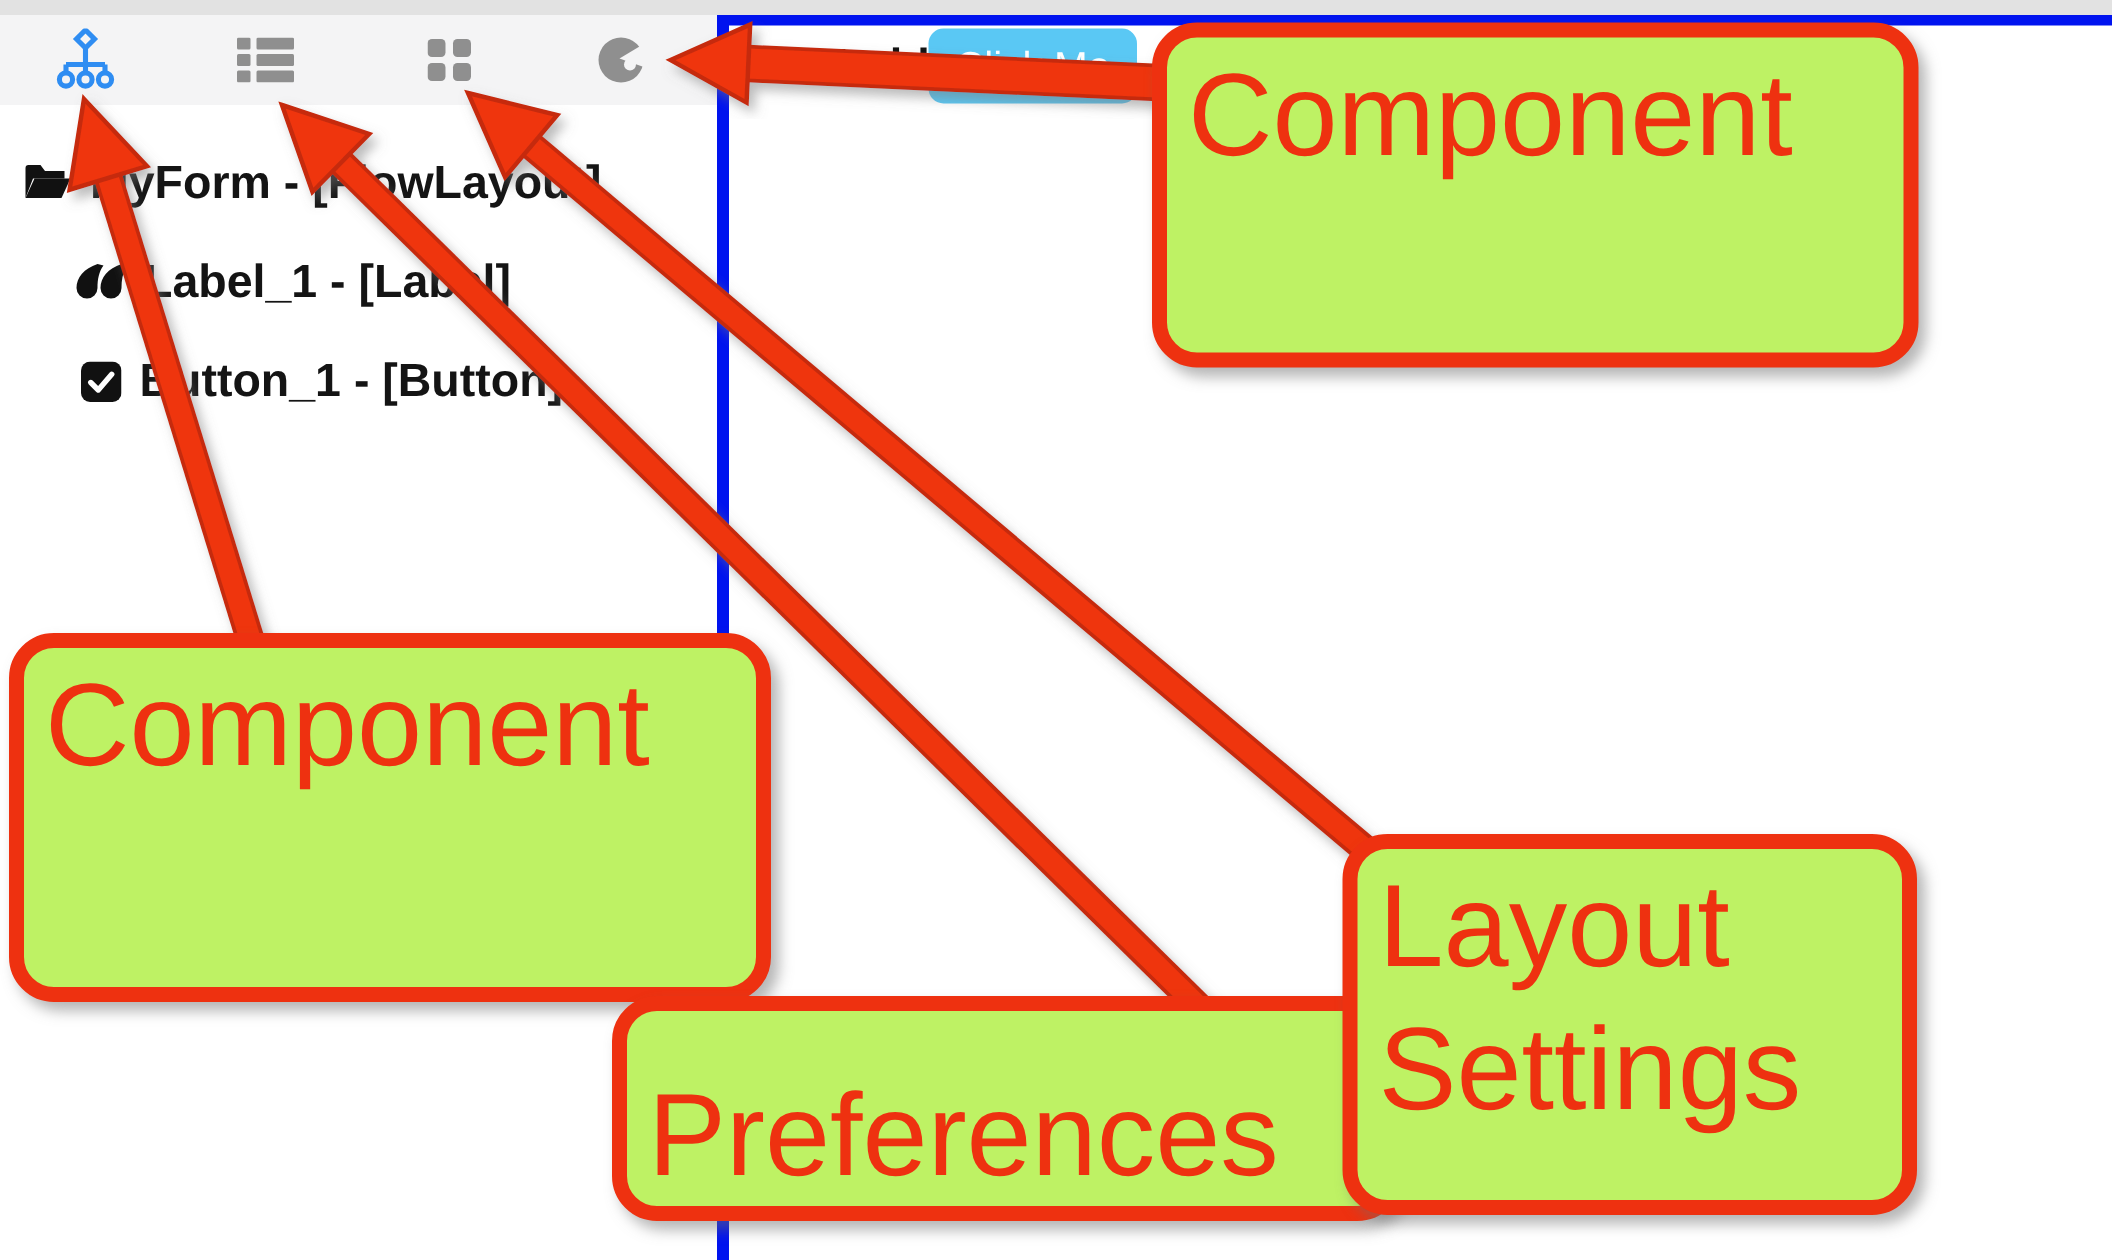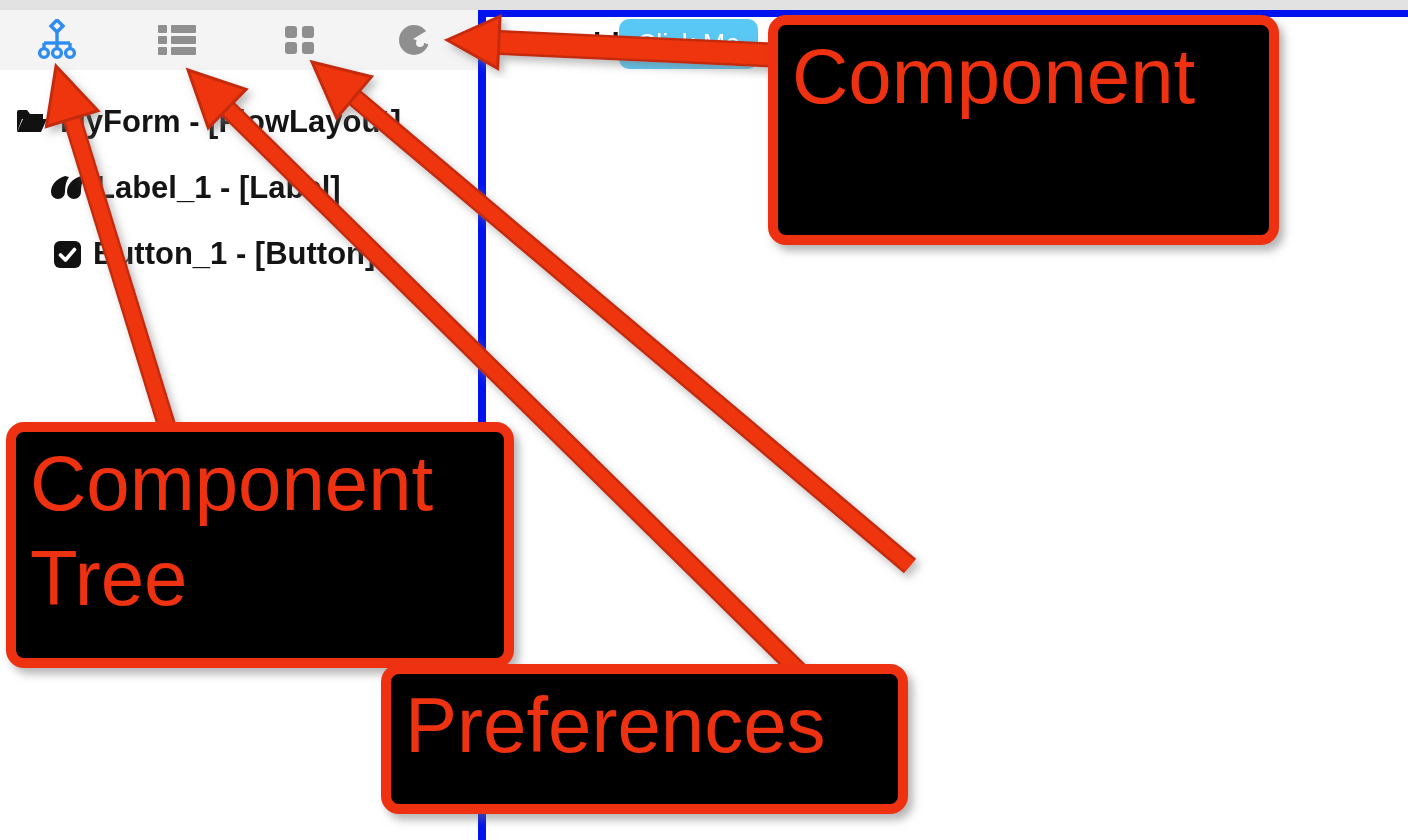--- a/index.html
+++ b/index.html
@@ -20,25 +20,25 @@
   .ticon{display:inline-flex;align-items:center;}
 
   
   .blue-top{left:478px;top:10px;width:930px;height:7px;background:#0013ef;}
   .blue-left{left:478px;top:10px;width:8px;height:830px;background:#0013ef;}
   .hi-label{left:497px;top:22px;height:44px;line-height:44px;font-size:30px;font-weight:bold;color:#111;}
   .click-btn{left:619px;top:19px;width:139px;height:50px;background:#5ac8f4;border:none;border-radius:10px;
              color:#fff;font-size:27px;font-family:inherit;cursor:pointer;}
 
   
-  .callout{border:10px solid #ee3110;border-radius:18px;background:#000000;color:#ee3110;
+  .callout{border:10px solid #ee3110;border-radius:30px;background:#bef264;color:#ee3110;
            box-shadow:5px 6px 9px rgba(110,110,110,.5);
            font-size:78px;line-height:95px;padding:4px 8px 0 14px;white-space:nowrap;}
   .callout div{white-space:nowrap;}
-  .callout.single{display:flex;align-items:flex-start;}
+  .callout.single{display:flex;align-items:flex-end;margin-left:27px;}
   .co-palette{left:768px;top:15px;width:469px;height:206px;}
   .co-tree{left:6px;top:422px;width:466px;height:222px;}
   .co-prefs{left:381px;top:664px;width:485px;height:126px;}
   .co-layout{left:895px;top:556px;width:341px;height:230px;}
 
   .arrows{left:0;top:0;width:1408px;height:840px;pointer-events:none;}
 </style>
 </head>
 <body>
 
@@ -160,19 +160,22 @@
       <line x1="772" y1="55" x2="499" y2="42.4" stroke="#ef3510" stroke-width="20"></line>
       <polygon points="447,40 500.1,16.4 497.7,68.4" fill="#ef3510" stroke="#c62c0c" stroke-width="3"></polygon>
     </g>
   </svg>
 
   <div class="abs callout co-palette">
     <div>Component</div>
   </div>
   <div class="abs callout co-tree">
     <div>Component</div>
-    <div>Tree</div>
   </div>
   <div class="abs callout co-prefs single">
     <div>Preferences</div>
+  </div>
+  <div class="abs callout co-layout">
+    <div>Layout</div>
+    <div>Settings</div>
   </div>
 
 </div>
 
 </body></html>

